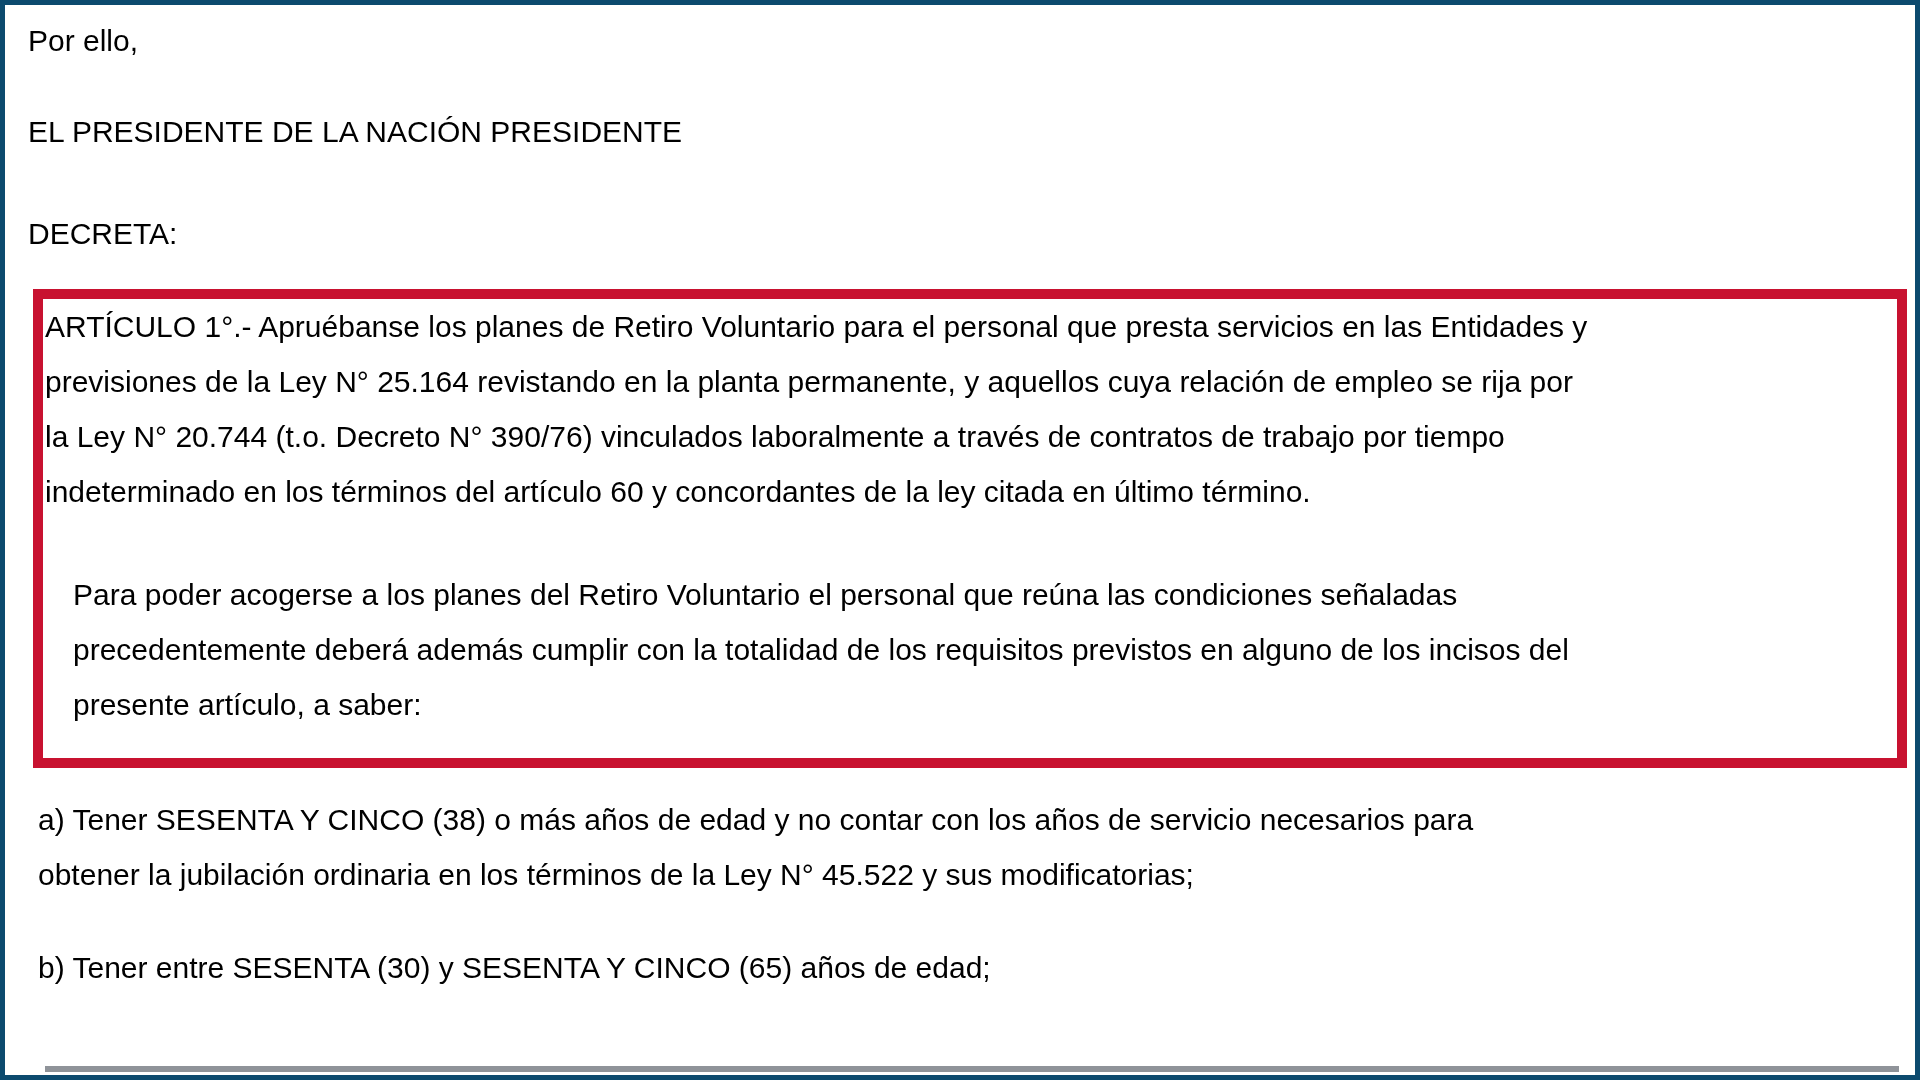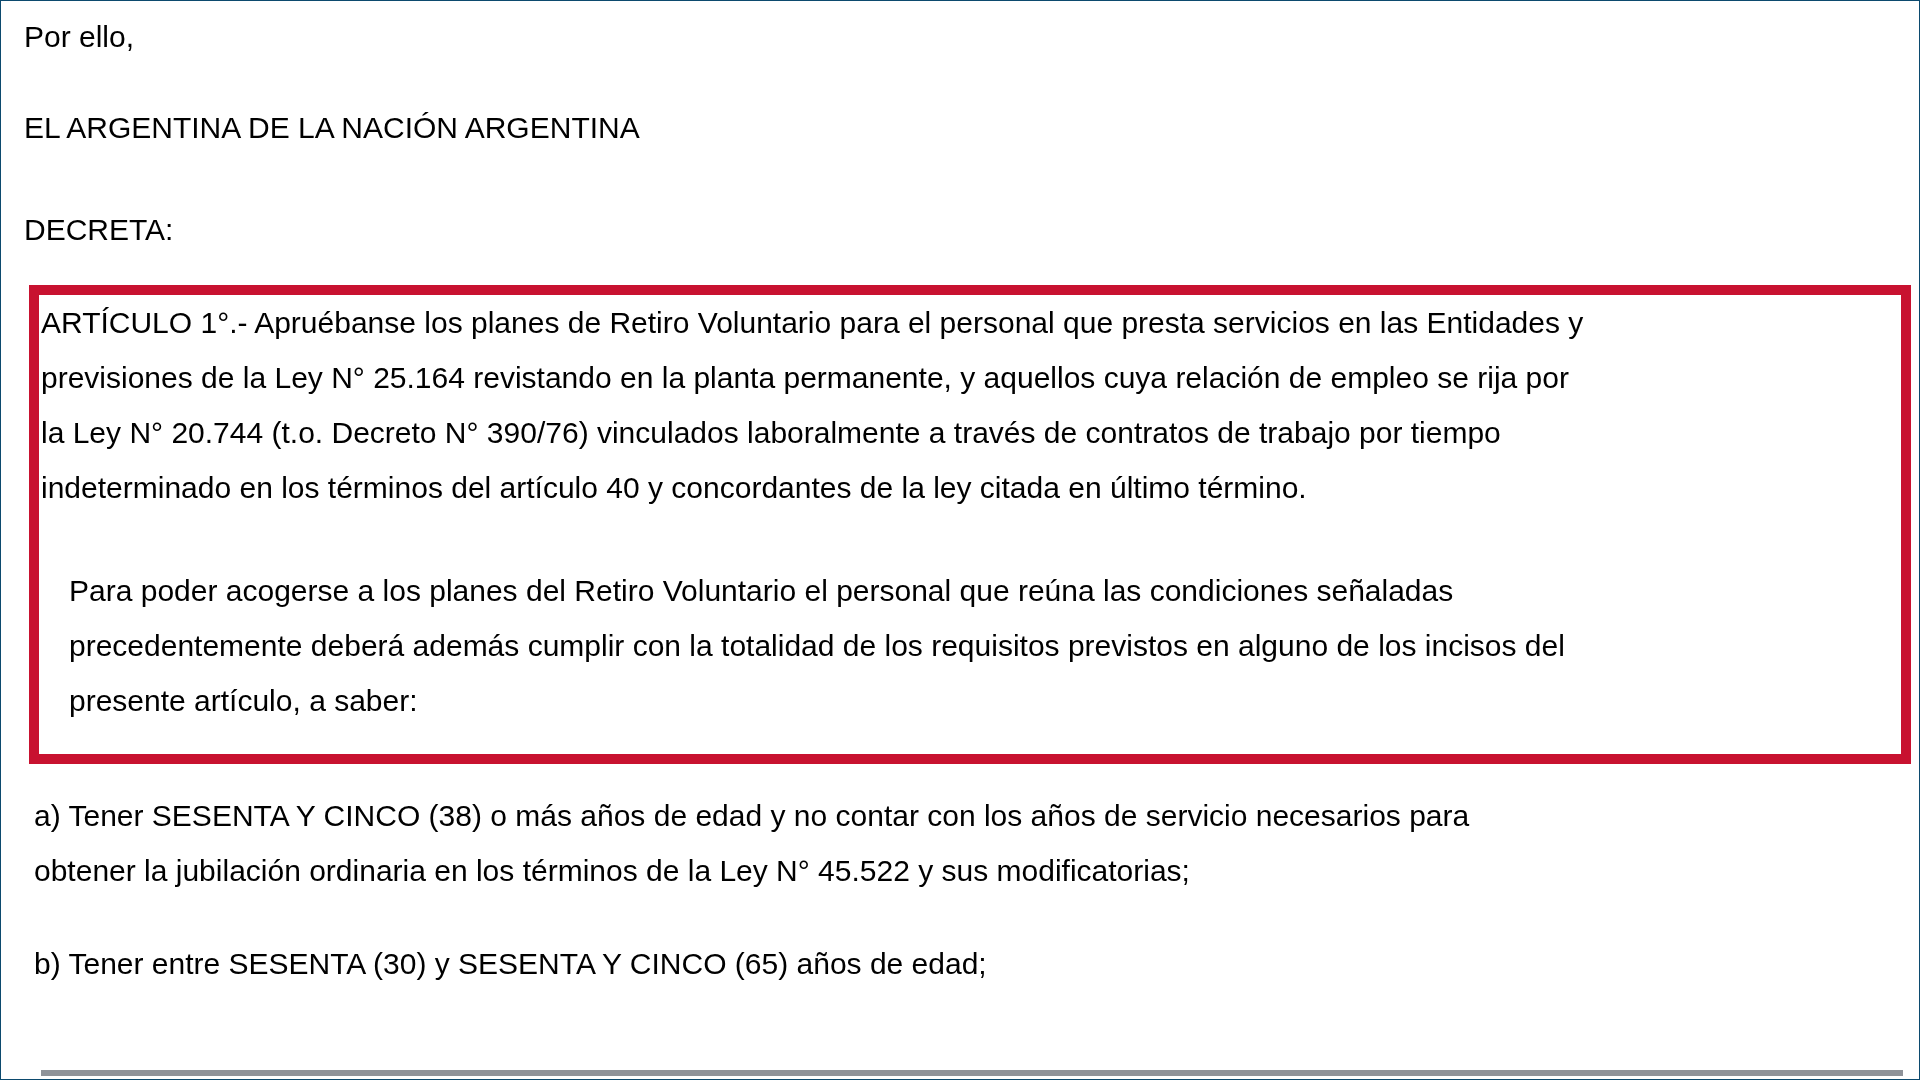--- a/index.html
+++ b/index.html
@@ -2,21 +2,21 @@
 <html><head>
 <meta charset="utf-8">
 <style>
   html, body { margin: 0; padding: 0; background: #e8e8e8; }
   .page {
     position: relative;
     width: 1920px;
     height: 1080px;
     box-sizing: border-box;
     background: #ffffff;
-    border: 1px solid #0c4a6e;
+    border: 5px solid #0c4a6e;
     overflow: hidden;
     font-family: "Liberation Sans", "DejaVu Sans", sans-serif;
     font-size: 30px;
     line-height: 55px;
     color: #000000;
   }
   .content {
     box-sizing: border-box;
     width: 100%;
     height: 100%;
@@ -47,30 +47,30 @@
   }
 </style>
 </head>
 <body>
 
 <div class="page" style="color: rgb(0, 0, 0); background: rgb(255, 255, 255);">
   <div class="content">
 
     <div class="ln intro">Por ello,</div>
 
-    <div class="ln authority">EL ARGENTINA DE LA NACIÓN ARGENTINA</div>
+    <div class="ln authority">EL PRESIDENTE DE LA NACIÓN PRESIDENTE</div>
 
     <div class="ln decreta">DECRETA:</div>
 
     <div class="highlight-box" style="border-color: rgb(200, 18, 48);">
       <div class="para1">
         <div class="ln">ARTÍCULO 1°.- Apruébanse los planes de Retiro Voluntario para el personal que presta servicios en las Entidades y</div>
         <div class="ln">previsiones de la Ley N° 25.164 revistando en la planta permanente, y aquellos cuya relación de empleo se rija por</div>
         <div class="ln">la Ley N° 20.744 (t.o. Decreto N° 390/76) vinculados laboralmente a través de contratos de trabajo por tiempo</div>
-        <div class="ln">indeterminado en los términos del artículo 40 y concordantes de la ley citada en último término.</div>
+        <div class="ln">indeterminado en los términos del artículo 60 y concordantes de la ley citada en último término.</div>
       </div>
       <div class="para2">
         <div class="ln">Para poder acogerse a los planes del Retiro Voluntario el personal que reúna las condiciones señaladas</div>
         <div class="ln">precedentemente deberá además cumplir con la totalidad de los requisitos previstos en alguno de los incisos del</div>
         <div class="ln">presente artículo, a saber:</div>
       </div>
     </div>
 
     <div class="item item-a">
       <div class="ln">a) Tener SESENTA Y CINCO (38) o más años de edad y no contar con los años de servicio necesarios para</div>

